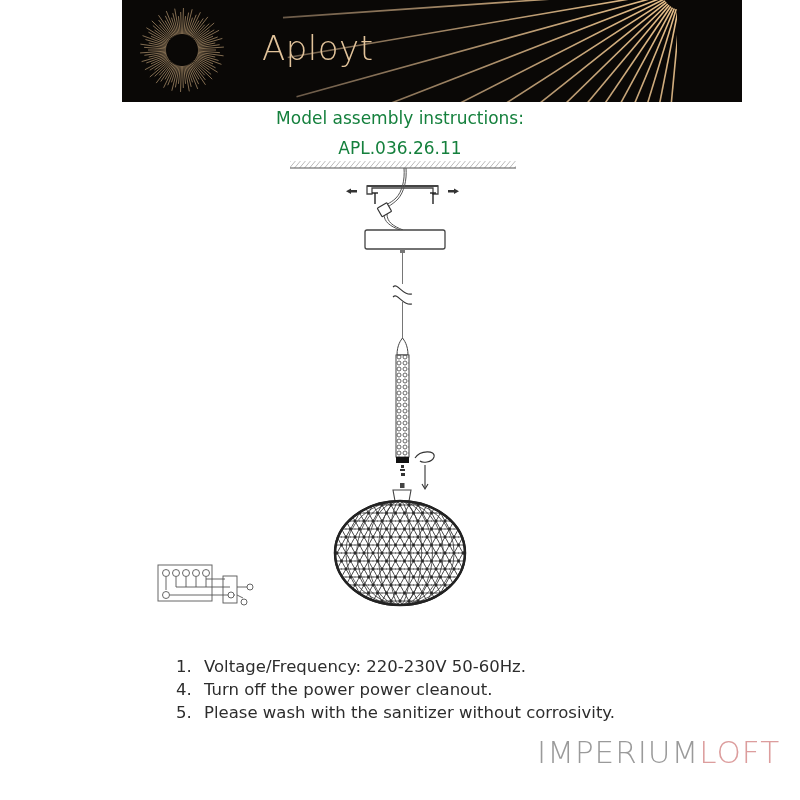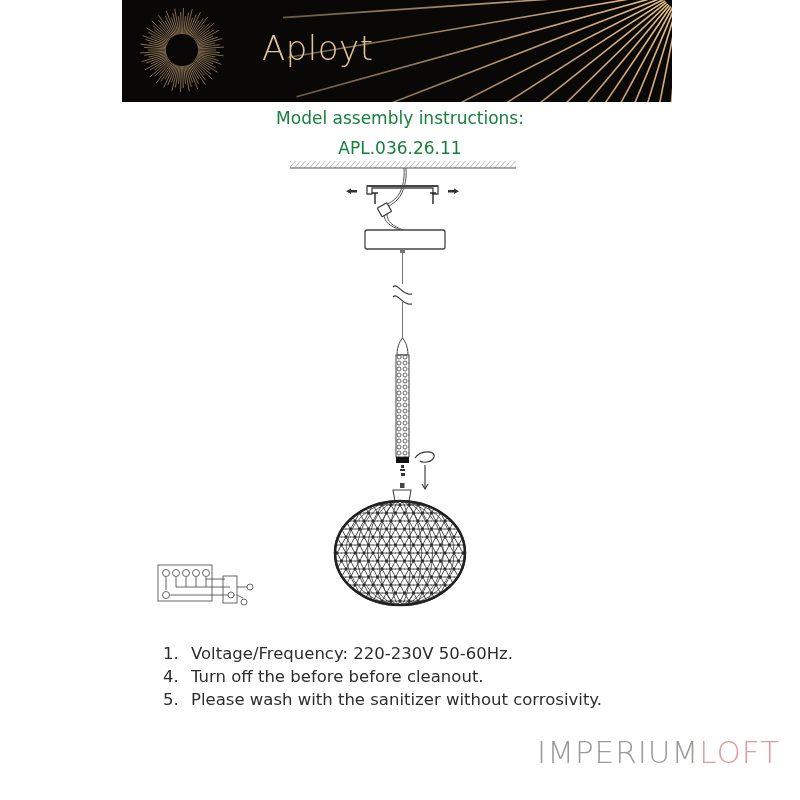--- a/index.html
+++ b/index.html
@@ -1,34 +1,34 @@
 <!DOCTYPE html>
 <html><head>
 <meta charset="utf-8">
 <style>
   html, body { margin: 0; padding: 0; background: #ffffff; }
   body { width: 800px; height: 800px; position: relative; overflow: hidden;
          font-family: "DejaVu Sans", sans-serif; color: #2b2b2b; }
 
-  .banner { position: absolute; left: 122px; top: 0; width: 550px; height: 102px;
+  .banner { position: absolute; left: 122px; top: 0; width: 620px; height: 102px;
             background: #0a0806; overflow: hidden; }
   .banner svg { position: absolute; left: 0; top: 0; }
   .brand { position: absolute; left: 140px; top: 28px; font-family: "DejaVu Sans", sans-serif;
            font-weight: 200; font-size: 34px; letter-spacing: 0.5px; color: #e2c39a; }
 
   .title { position: absolute; left: 0; width: 800px; text-align: center;
            font-size: 17px; color: #15803d; }
   .title.l1 { top: 108px; }
   .title.l2 { top: 138px; }
 
   .diagram { position: absolute; left: 0; top: 0; }
 
   .wiring { position: absolute; left: 155px; top: 560px; }
 
-  ol.steps { position: absolute; left: 160px; top: 639px; margin: 3px; padding: 0;
+  ol.steps { position: absolute; left: 160px; top: 639px; margin: 16px; padding: 0;
              list-style: none; font-size: 16.5px; line-height: 23px; color: #2d2d2d; }
   ol.steps li { white-space: nowrap; }
   ol.steps .num { display: inline-block; width: 28px; }
 
   .watermark { position: absolute; left: 537px; top: 734px; font-size: 31px;
                font-weight: 200; letter-spacing: 1px; font-family: "DejaVu Sans", sans-serif; }
   .watermark .a { color: rgba(120,120,120,0.75); }
   .watermark .b { color: rgba(214,140,140,0.85); }
 </style>
 </head>
@@ -1161,19 +1161,19 @@
     <line x1="82" y1="27" x2="92" y2="27"></line>
     <line x1="82" y1="35" x2="88" y2="38"></line>
   </g>
   <circle cx="95" cy="27" r="3" fill="#fff" stroke="#555" stroke-width="0.9"></circle>
   <circle cx="89" cy="42" r="3" fill="#fff" stroke="#555" stroke-width="0.9"></circle>
   <circle cx="76" cy="35" r="3" fill="#fff" stroke="#555" stroke-width="0.9"></circle>
 </svg>
 
 <ol class="steps">
   <li><span class="num">1.</span><span>Voltage/Frequency: 220-230V 50-60Hz.</span></li>
-  <li><span class="num">4.</span><span>Turn off the before before cleanout.</span></li>
+  <li><span class="num">4.</span><span>Turn off the power power cleanout.</span></li>
   <li><span class="num">5.</span><span>Please wash with the sanitizer without corrosivity.</span></li>
 </ol>
 
 <div class="watermark">
   <span class="a">IMPERIUM</span><span class="b">LOFT</span>
 </div>
 
 </body></html>

